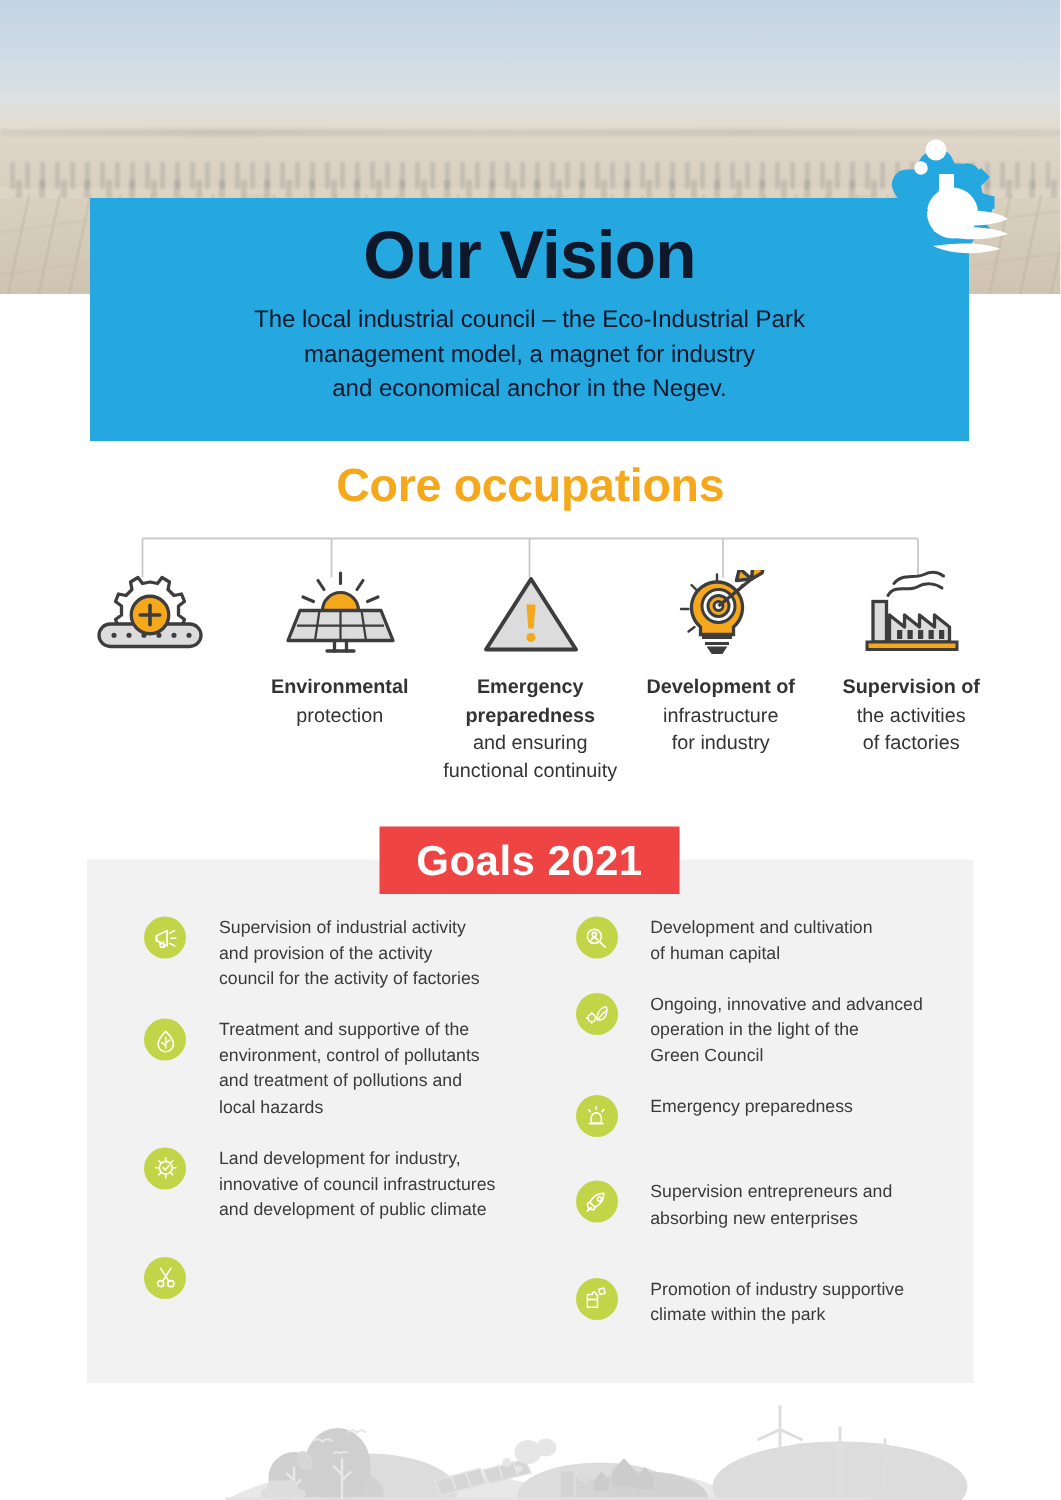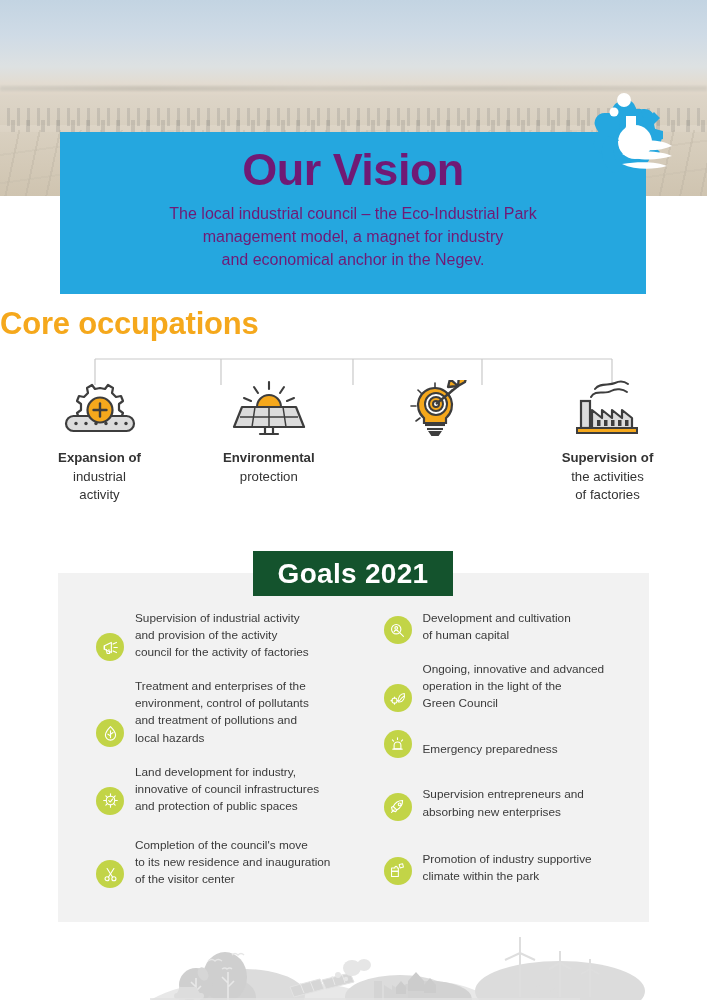--- a/index.html
+++ b/index.html
@@ -45,36 +45,36 @@
       repeating-linear-gradient(102deg, rgba(190,182,168,0) 0 18px, rgba(183,174,158,.45) 18px 20px),
       repeating-linear-gradient(-8deg, rgba(200,192,178,0) 0 26px, rgba(192,184,168,.3) 26px 28px);
     opacity:.7;}
 
   
   #page-surface{ position:absolute; left:0; top:196px; width:707px; height:804px; background:#ffffff; }
 
   
   #vision-box{
     position:absolute; left:60px; top:132px; width:586px; height:162px;
-    background:#25A7DF; color:#701a75; text-align:center; z-index:5;
+    background:#25A7DF; color:#0f172a; text-align:center; z-index:5;
   }
   #vision-title{
     font-size:45px; font-weight:bold; letter-spacing:-.5px;
     padding-top:14px; line-height:1.05;
   }
   #vision-sub{
     font-size:16px; line-height:1.42; padding-top:10px; font-weight:400;
   }
 
   
   #logo-mark{ position:absolute; left:552px; top:84px; width:130px; height:104px; z-index:7; }
 
   
   #core-heading{
-    position:absolute; top:306px; left:0; width:707px; 
+    position:absolute; top:306px; left:0; width:707px; text-align:center;
     font-size:31px; font-weight:bold; color:#F5A81C; letter-spacing:-.2px;
   }
   #core-wrap{ position:absolute; top:358px; left:0; width:707px; height:175px; }
   #connector{ position:absolute; top:0; left:0; width:707px; height:28px; }
   #core-items{
     position:absolute; top:22px; left:36px; width:635px;
     display:flex; justify-content:space-between; align-items:flex-start;
   }
   .core-item{ width:127px; text-align:center; }
   .core-ico{ height:56px; display:flex; align-items:flex-end; justify-content:center; }
@@ -83,32 +83,32 @@
   }
   .core-label b{ font-weight:bold; }
 
   
   #goals-panel{
     position:absolute; left:58px; top:573px; width:591px; height:349px;
     background:#F2F2F2;
   }
   #goals-banner{
     position:absolute; left:253px; top:551px; width:200px; height:45px;
-    background:#14532d; color:#fff; z-index:6;
+    background:#ef4444; color:#fff; z-index:6;
     display:flex; align-items:center; justify-content:center;
     font-size:28px; font-weight:bold; letter-spacing:.3px;
   }
   #goals-cols{
     position:absolute; left:58px; top:610px; width:591px;
     display:flex; z-index:6;
   }
   .goal-col{ width:50%; }
   .goal-col.left{ padding-left:38px; padding-right:12px; }
   .goal-col.right{ padding-left:30px; padding-right:12px; }
-  .goal-item{ display:flex; align-items:flex-end; margin-bottom:17px; }
+  .goal-item{ display:flex; align-items:flex-start; margin-bottom:17px;gap:11px; }
   .goal-badge{
     flex:0 0 28px; width:28px; height:28px; border-radius:50%;
     background:#C2D447; display:flex; align-items:center; justify-content:center;
     margin-top:1px;
   }
   .goal-text{
     margin-left:11px; font-size:11.8px; line-height:1.45; color:#3a3a3a;
   }
 
   
@@ -202,25 +202,20 @@
             <circle cx="57" cy="41.5" r="1.7"></circle>
               <circle cx="67" cy="41.5" r="1.7"></circle>
           </g>
           <circle cx="41" cy="28" r="12.5" fill="#F5A81C" stroke="#3D3D3D" stroke-width="2.2"></circle>
           <g stroke="#3D3D3D" stroke-width="2.4" stroke-linecap="round">
             <line x1="34.5" y1="28" x2="47.5" y2="28"></line>
             <line x1="41" y1="21.5" x2="41" y2="34.5"></line>
           </g>
         </svg>
       </div>
-      <div class="core-label">
-        <b>Expansion of</b><br>
-        <span>industrial</span><br>
-        <span>activity</span>
-      </div>
     </div>
 
     <div class="core-item">
       <div class="core-ico">
         <svg width="74" height="56" viewBox="0 0 74 56">
           <g stroke="#3D3D3D" stroke-width="2.1" stroke-linecap="round">
             <line x1="37" y1="2" x2="37" y2="9"></line>
             <line x1="22" y1="7" x2="26" y2="13"></line>
             <line x1="52" y1="7" x2="48" y2="13"></line>
             <line x1="12" y1="18" x2="19" y2="21"></line>
@@ -240,20 +235,35 @@
             <line x1="28" y1="54" x2="46" y2="54"></line>
           </g>
         </svg>
       </div>
       <div class="core-label">
         <b>Environmental</b><br>
         <span>protection</span>
       </div>
     </div>
 
+    <div class="core-item">
+      <div class="core-ico">
+        <svg width="66" height="54" viewBox="0 0 66 54">
+          <path d="M33 4 L63 51 H3 Z" fill="#DCDCDC" stroke="#3D3D3D" stroke-width="2.6" stroke-linejoin="round"></path>
+          <path d="M30 21 h6 l-1.2 16 h-3.6z" fill="#F5A81C"></path>
+          <circle cx="33" cy="43" r="3" fill="#F5A81C"></circle>
+        </svg>
+      </div>
+      <div class="core-label">
+        <b>Emergency</b><br>
+        <b>preparedness</b><br>
+        <span>and ensuring</span><br>
+        <span>functional continuity</span>
+      </div>
+    </div>
 
     <div class="core-item">
       <div class="core-ico">
         <svg width="72" height="56" viewBox="0 0 72 56">
           <g stroke="#3D3D3D" stroke-width="1.6" stroke-linecap="round">
             <line x1="33" y1="3" x2="33" y2="8"></line>
             <line x1="16" y1="10" x2="20" y2="14"></line>
             <line x1="9" y1="26" x2="14" y2="26"></line>
             <line x1="14" y1="41" x2="18" y2="38"></line>
             <line x1="50" y1="10" x2="47" y2="14"></line>
@@ -269,20 +279,25 @@
             <circle cx="34" cy="24" r="7" fill="#F5A81C"></circle>
             <circle cx="34" cy="24" r="3" fill="#ffffff"></circle>
           </g>
           <g stroke="#3D3D3D" stroke-width="2.3" fill="#F5A81C" stroke-linejoin="round">
             <line x1="34" y1="24" x2="56" y2="6"></line>
             <path d="M56 6 l-10 1 2 -8z"></path>
             <path d="M56 6 l1 -10 8 -2 -2 8z"></path>
           </g>
         </svg>
       </div>
+      <div class="core-label">
+        <b>Development of</b><br>
+        <span>infrastructure</span><br>
+        <span>for industry</span>
+      </div>
     </div>
 
     <div class="core-item">
       <div class="core-ico">
         <svg width="76" height="56" viewBox="0 0 76 56">
           <g stroke="#3D3D3D" stroke-width="2" fill="none" stroke-linecap="round">
             <path d="M22 17 c4 -8 14 -2 20 -6 c5 -3 12 -2 16 1"></path>
             <path d="M26 9 c5 -7 14 -3 20 -6 c4 -2 9 -2 13 1"></path>
           </g>
           <rect x="12" y="21" width="9" height="27" fill="#DCDCDC" stroke="#3D3D3D" stroke-width="2.2"></rect>
@@ -336,21 +351,21 @@
 
     <div class="goal-item">
       <div class="goal-badge">
         <svg width="17" height="17" viewBox="0 0 20 20" fill="none" stroke="#ffffff" stroke-width="1.3" stroke-linejoin="round">
           <path d="M10 3 c4 4 6 7 6 10 a6 6 0 0 1 -12 0 c0 -3 2 -6 6 -10z"></path>
           <line x1="10" y1="8" x2="10" y2="16" stroke-linecap="round"></line>
           <path d="M10 12 l3 -2M10 14 l-3 -2" stroke-linecap="round"></path>
         </svg>
       </div>
       <div class="goal-text">
-        <span>Treatment and enterprises of the</span><br>
+        <span>Treatment and supportive of the</span><br>
         <span>environment, control of pollutants</span><br>
         <span>and treatment of pollutions and</span><br>
         <span>local hazards</span>
       </div>
     </div>
 
     <div class="goal-item">
       <div class="goal-badge">
         <svg width="17" height="17" viewBox="0 0 20 20" fill="none" stroke="#ffffff" stroke-width="1.3" stroke-linejoin="round">
           <circle cx="10" cy="10" r="5"></circle>
@@ -363,37 +378,32 @@
             <line x1="4.5" y1="4.5" x2="6.2" y2="6.2"></line>
               <line x1="13.8" y1="13.8" x2="15.5" y2="15.5"></line>
             <line x1="15.5" y1="4.5" x2="13.8" y2="6.2"></line>
               <line x1="6.2" y1="13.8" x2="4.5" y2="15.5"></line>
           </g>
         </svg>
       </div>
       <div class="goal-text">
         <span>Land development for industry,</span><br>
         <span>innovative of council infrastructures</span><br>
-        <span>and protection of public spaces</span>
+        <span>and development of public climate</span>
       </div>
     </div>
 
     <div class="goal-item" style="margin-top:22px;">
       <div class="goal-badge">
         <svg width="17" height="17" viewBox="0 0 20 20" fill="none" stroke="#ffffff" stroke-width="1.3" stroke-linecap="round">
           <circle cx="6" cy="15" r="2.4"></circle>
             <circle cx="14" cy="15" r="2.4"></circle>
           <line x1="7.5" y1="13.2" x2="14" y2="3"></line>
             <line x1="12.5" y1="13.2" x2="6" y2="3"></line>
         </svg>
-      </div>
-      <div class="goal-text">
-        <span>Completion of the council's move</span><br>
-        <span>to its new residence and inauguration</span><br>
-        <span>of the visitor center</span>
       </div>
     </div>
 
   </div>
 
   <div class="goal-col right">
 
     <div class="goal-item">
       <div class="goal-badge">
         <svg width="17" height="17" viewBox="0 0 20 20" fill="none" stroke="#ffffff" stroke-width="1.3" stroke-linecap="round">

